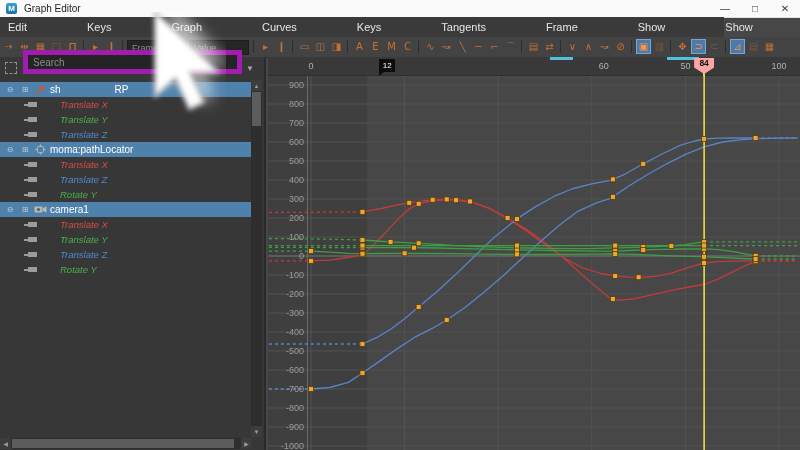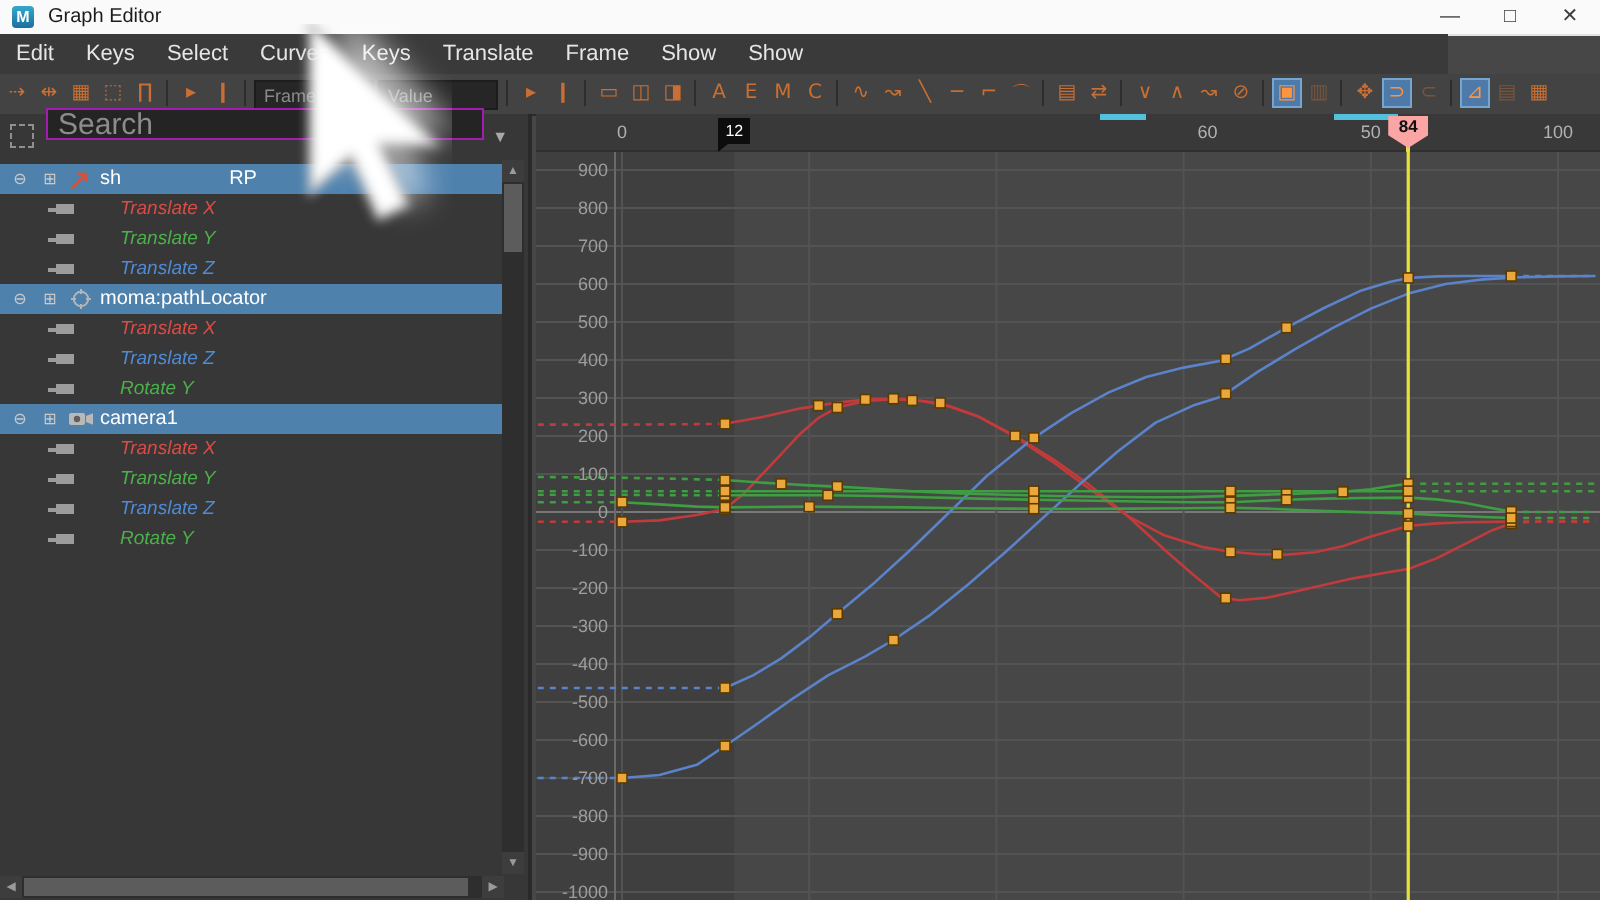--- a/index.html
+++ b/index.html
@@ -11,40 +11,40 @@
             display:flex;align-items:center;border-bottom:1px solid #e2e2e2;}
   .maya-icon{width:11px;height:11px;margin-left:6px;border-radius:2px;
              background:linear-gradient(#34a8cc,#1c6f9e);color:#fff;font-size:8px;font-weight:bold;
              display:flex;align-items:center;justify-content:center;}
   .title-text{margin-left:7px;font-size:10px;color:#1c1c1c;}
   .win-controls{margin-left:auto;display:flex;height:100%;}
   .win-btn{width:30px;height:100%;display:flex;align-items:center;justify-content:center;
            color:#3c3c3c;font-size:10px;}
   
   .menubar{position:absolute;left:0;top:17px;width:724px;height:20px;background:#3a3a3a;
-           display:flex;align-items:flex-end;border-bottom:1px solid #313131;}
+           display:flex;align-items:flex-end;border-bottom:1px solid #313131;gap:44px;}
   .menu-item{padding:0 8px;font-size:11px;color:#e6e6e6;line-height:20px;}
   
   .toolbar{position:absolute;left:0;top:37px;width:800px;height:20px;background:#434343;
            display:flex;align-items:flex-start;border-bottom:1px solid #2b2b2b;overflow:hidden;}
   .tbi{width:15px;height:15px;margin:2px 0 0 1px;display:flex;align-items:center;justify-content:center;
        color:#c96f33;font-size:10px;flex:none;font-family:"DejaVu Sans",sans-serif;}
   .tbi.active{background:#4d7aa8;border:1px solid #76a6cf;box-sizing:border-box;color:#ff9440;}
   .tbi.dim{opacity:.4;}
   .tb-sep{width:1px;height:13px;background:#2d2d2d;margin:3px 3px 0 3px;flex:none;}
   .tb-field{width:50px;height:13px;margin:3px 1px 0 1px;background:#262626;border:1px solid #1d1d1d;
             color:#bfbfbf;font-size:9px;padding:0 4px;flex:none;font-family:"Liberation Sans",sans-serif;}
   .tb-field::placeholder{color:#8a8a8a;}
   
   .outliner{position:absolute;left:0;top:57px;width:266px;height:393px;background:#373737;
             border-right:2px solid #2a2a2a;box-sizing:border-box;}
   .search-row{position:absolute;left:0;top:0;width:100%;height:22px;display:flex;align-items:center;}
   .search-box-icon{width:10px;height:10px;margin-left:5px;border:1px dashed #8f8f8f;flex:none;}
-  .search-input{flex:1;margin:0 4px 12px 6px;height:14px;background:#242424;border:1px solid #a21caf;
-                color:#cfcfcf;font-size:15px;padding:0 5px;font-family:"Liberation Sans",sans-serif;}
+  .search-input{flex:1;margin:0 4px 12px 6px;height:14px;background:#242424;border:5px solid #a21caf;
+                color:#cfcfcf;font-size:10px;padding:0 5px;font-family:"Liberation Sans",sans-serif;}
   .search-input::placeholder{color:#8c8c8c;}
   .search-caret{color:#a8a8a8;font-size:8px;margin-right:10px;}
   .tree{position:absolute;left:0;top:25px;width:254px;}
   .trow{height:15px;display:flex;align-items:center;font-size:10px;color:#cfcfcf;white-space:nowrap;}
   .trow.selected{background:#4f81ad;color:#fff;}
   .exp-icon{color:#c9c9c9;font-size:8px;width:10px;text-align:center;margin-left:5px;flex:none;}
   .node-ico{width:14px;margin:0 3px 0 3px;flex:none;display:flex;justify-content:center;}
   .node-label{font-size:10px;}
   .label-gap{display:inline-block;width:54px;}
   .plug{display:inline-block;width:9px;height:5px;background:#9c9c9c;position:relative;
@@ -60,21 +60,21 @@
   .hscroll{position:absolute;left:0;top:381px;width:252px;height:11px;background:#2e2e2e;}
   .hscroll .arr{position:absolute;top:0;width:11px;height:11px;color:#9a9a9a;font-size:6px;
                 display:flex;align-items:center;justify-content:center;background:#3d3d3d;}
   .hscroll .thumb{position:absolute;top:1px;left:12px;width:222px;height:9px;background:#5c5c5c;}
   
   .ruler{position:absolute;left:268px;top:57px;width:532px;height:19px;background:#393939;
          border-bottom:1px solid #2f2f2f;box-sizing:border-box;overflow:visible;}
   .ruler-label{position:absolute;top:4px;transform:translateX(-50%);font-size:9px;color:#b2b2b2;}
   .bookmark-strip{position:absolute;top:0;height:3px;background:#53c1de;}
   .flag-black{position:absolute;top:2px;width:16px;height:13px;background:#0d0d0d;color:#fff;
-              font-size:8px;line-height:13px;text-align:center;transform:translateX(-50%);}
+              font-size:8px;line-height:13px;text-align:center;transform:translateX(-50%);margin-left:20px;}
   .flag-black::after{content:"";position:absolute;left:0;top:13px;border-left:5px solid #0d0d0d;
                      border-bottom:4px solid transparent;}
   .flag-yellow{position:absolute;top:1px;width:20px;height:16px;background:#fca5a5;color:#111;
                font-weight:bold;font-size:8.5px;line-height:11px;text-align:center;
                transform:translateX(-50%);clip-path:polygon(0 0,100% 0,100% 60%,50% 100%,0 60%);z-index:3;}
   .ruler-timeline{position:absolute;top:14px;width:2px;height:5px;background:#e8e03a;z-index:2;}
   .canvas-wrap{position:absolute;left:268px;top:76px;width:532px;height:374px;background:#474747;}
   
   .cursor{position:absolute;z-index:50;pointer-events:none;}
 </style>
@@ -89,24 +89,24 @@
     <div class="win-controls">
       <div class="win-btn">—</div>
       <div class="win-btn">□</div>
       <div class="win-btn">✕</div>
     </div>
   </div>
 
   <div class="menubar">
       <div class="menu-item">Edit</div>
       <div class="menu-item">Keys</div>
-      <div class="menu-item">Select</div>
+      <div class="menu-item">Graph</div>
       <div class="menu-item">Curves</div>
       <div class="menu-item">Keys</div>
-      <div class="menu-item">Translate</div>
+      <div class="menu-item">Tangents</div>
       <div class="menu-item">Frame</div>
       <div class="menu-item">Show</div>
       <div class="menu-item">Show</div>
     </div>
 
   <div class="toolbar">
       <div class="tbi">⇢</div>
       <div class="tbi">⇹</div>
       <div class="tbi">▦</div>
       <div class="tbi">⬚</div>

